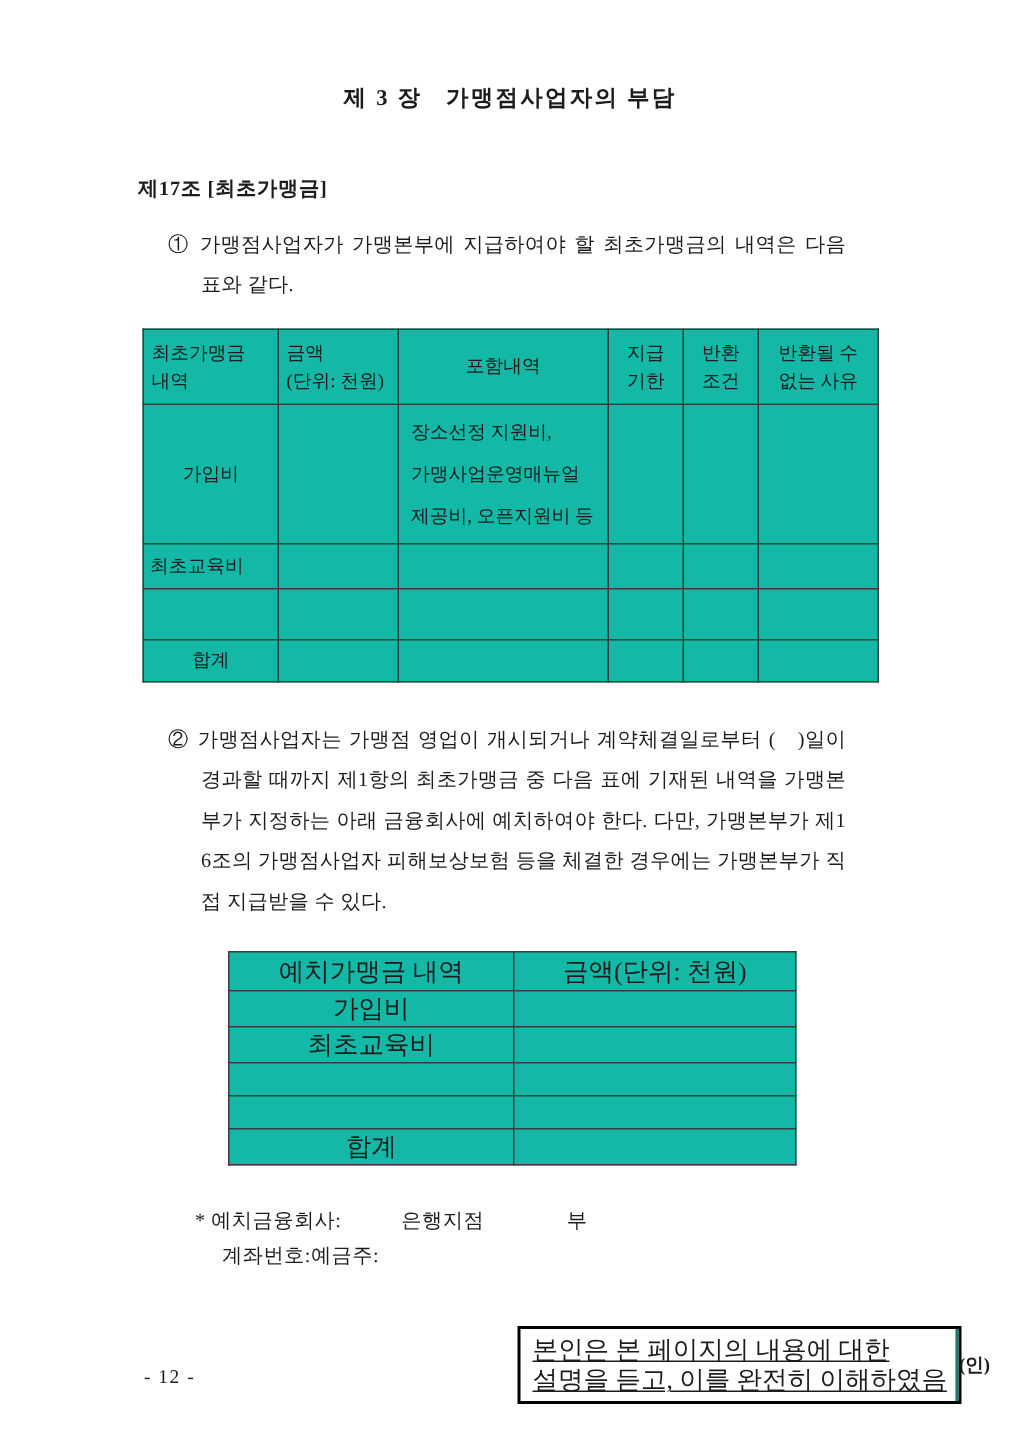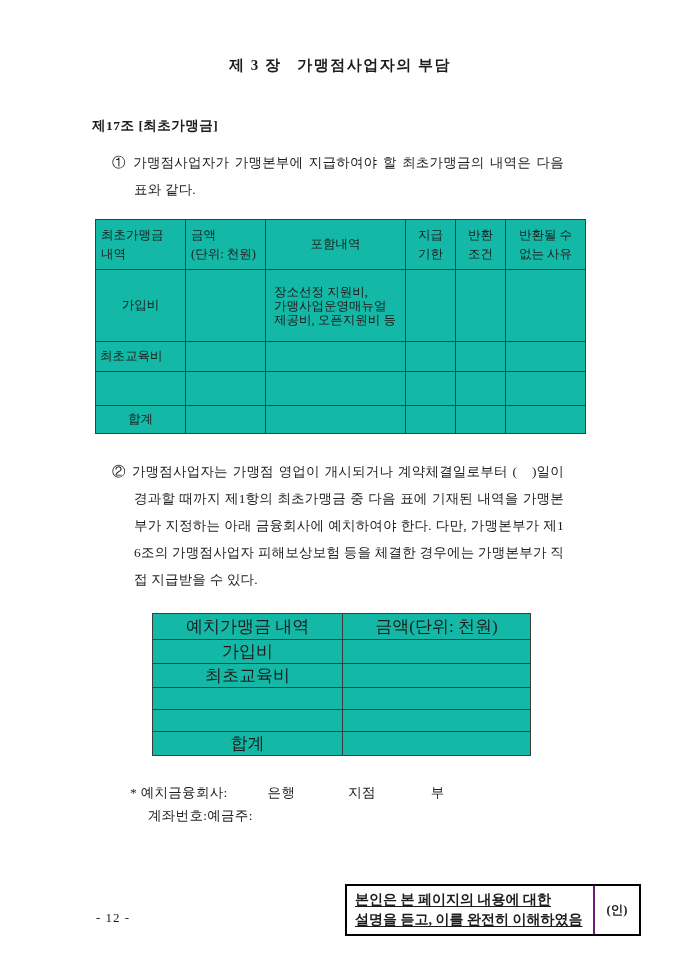--- a/index.html
+++ b/index.html
@@ -25,43 +25,43 @@
   .para1 { margin-top:14px; }
   .para2 { margin-top:24px; }
   table { border-collapse:collapse; table-layout:fixed; background:#14b8a6; }
   th, td {
     border:1px solid #3c3c3c; font-weight:normal; text-align:center;
     vertical-align:middle; overflow:hidden;
   }
   .t1 { margin:16px 0 0 95px; width:490px; font-size:12.5px; }
   .t1 th { height:50px; line-height:19px; white-space:pre-line; }
   .t1 .th-left { text-align:left; padding-left:5px; }
-  .t1 .detail { text-align:left; padding:4px 4px 4px 8px; white-space:pre-line; line-height:14px; }
+  .t1 .detail { text-align:left; padding:4px 4px 4px 8px; white-space:pre-line; line-height:28px; }
   .t1 .row1 td { height:72px; }
   .t1 .row2 td { height:30px; }
   .t1 .row3 td { height:34px; }
   .t1 .row4 td { height:28px; }
   .t1 .left { text-align:left; padding-left:4px; }
   .t2 { margin:20px 0 0 152px; width:378px; font-size:17px; }
   .t2 th { height:26px; }
   .t2 td { height:22px; }
   .deposit-line { margin:28px 0 0 130px; font-size:13.5px; letter-spacing:0.3px; }
   .deposit-line .bank { margin-left:40px; }
-  .deposit-line .branch { margin-left:53px; }
+  .deposit-line .branch { }
   .deposit-line .dept { margin-left:55px; }
   .account-line { margin:5px 0 0 148px; font-size:13.5px; letter-spacing:0.3px; }
   .account-line .holder { }
   .page-number { position:absolute; left:96px; top:910px; font-size:13px; letter-spacing:1px; }
   .stamp-box {
     position:absolute; left:345px; top:884px; width:296px; height:52px;
     border:2px solid #000; display:flex; background:#fff;
   }
   .stamp-text {
-    flex:1; padding:4px 6px 4px 8px; font-size:14px; font-weight:bold;
-    line-height:20px; border-right:2px solid #701a75;
+    flex:1; padding:4px 6px 4px 8px; font-size:17px; font-weight:normal;
+    line-height:20px; border-right:2px solid #0f766e;
   }
   .stamp-text .u { text-decoration:underline; text-underline-offset:2px; white-space:nowrap; }
   .stamp-seal {
     width:44px; display:flex; align-items:center; justify-content:center;
     font-size:12.5px; font-weight:bold;
   }
 </style>
 </head>
 <body>
 

